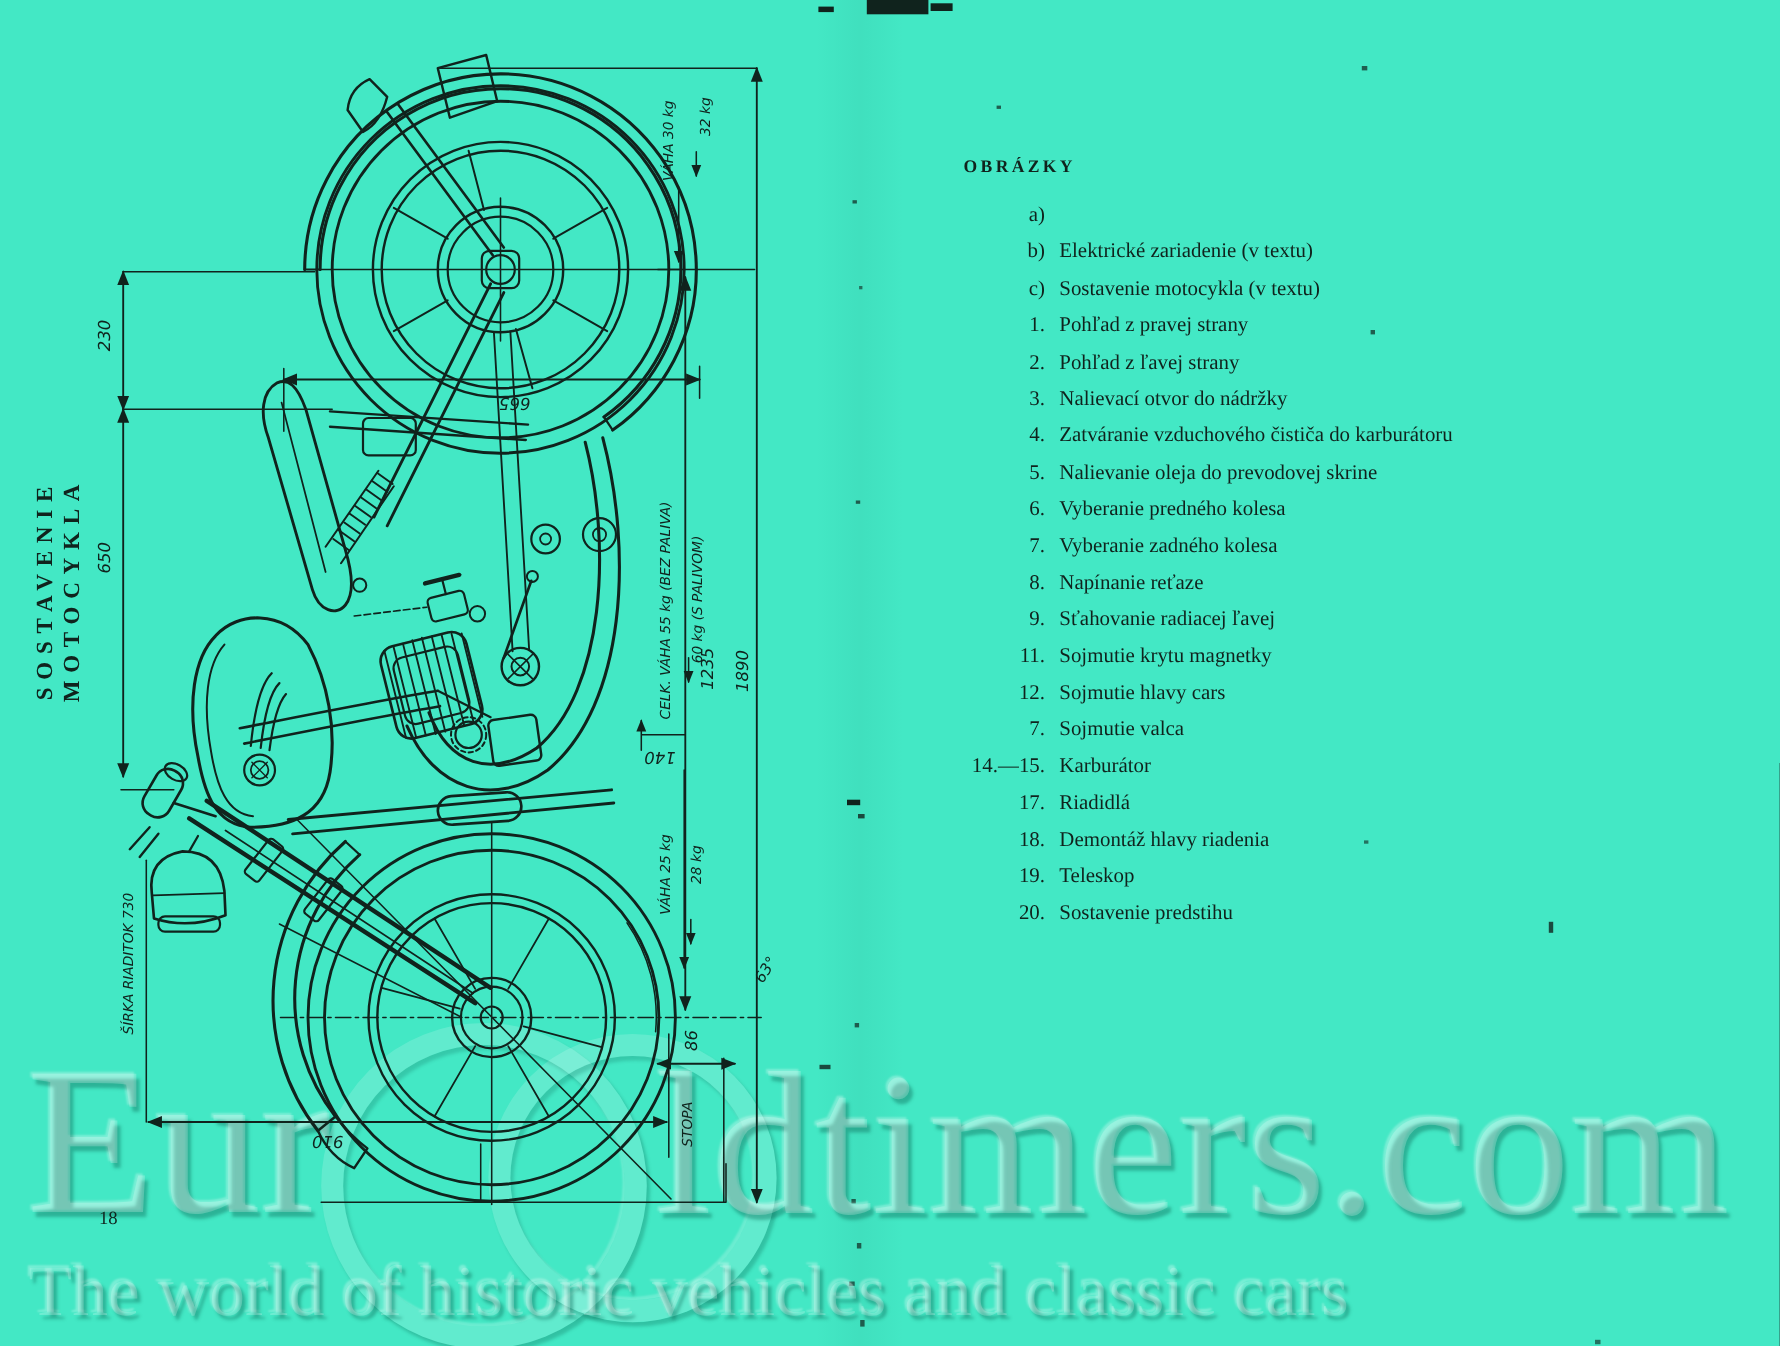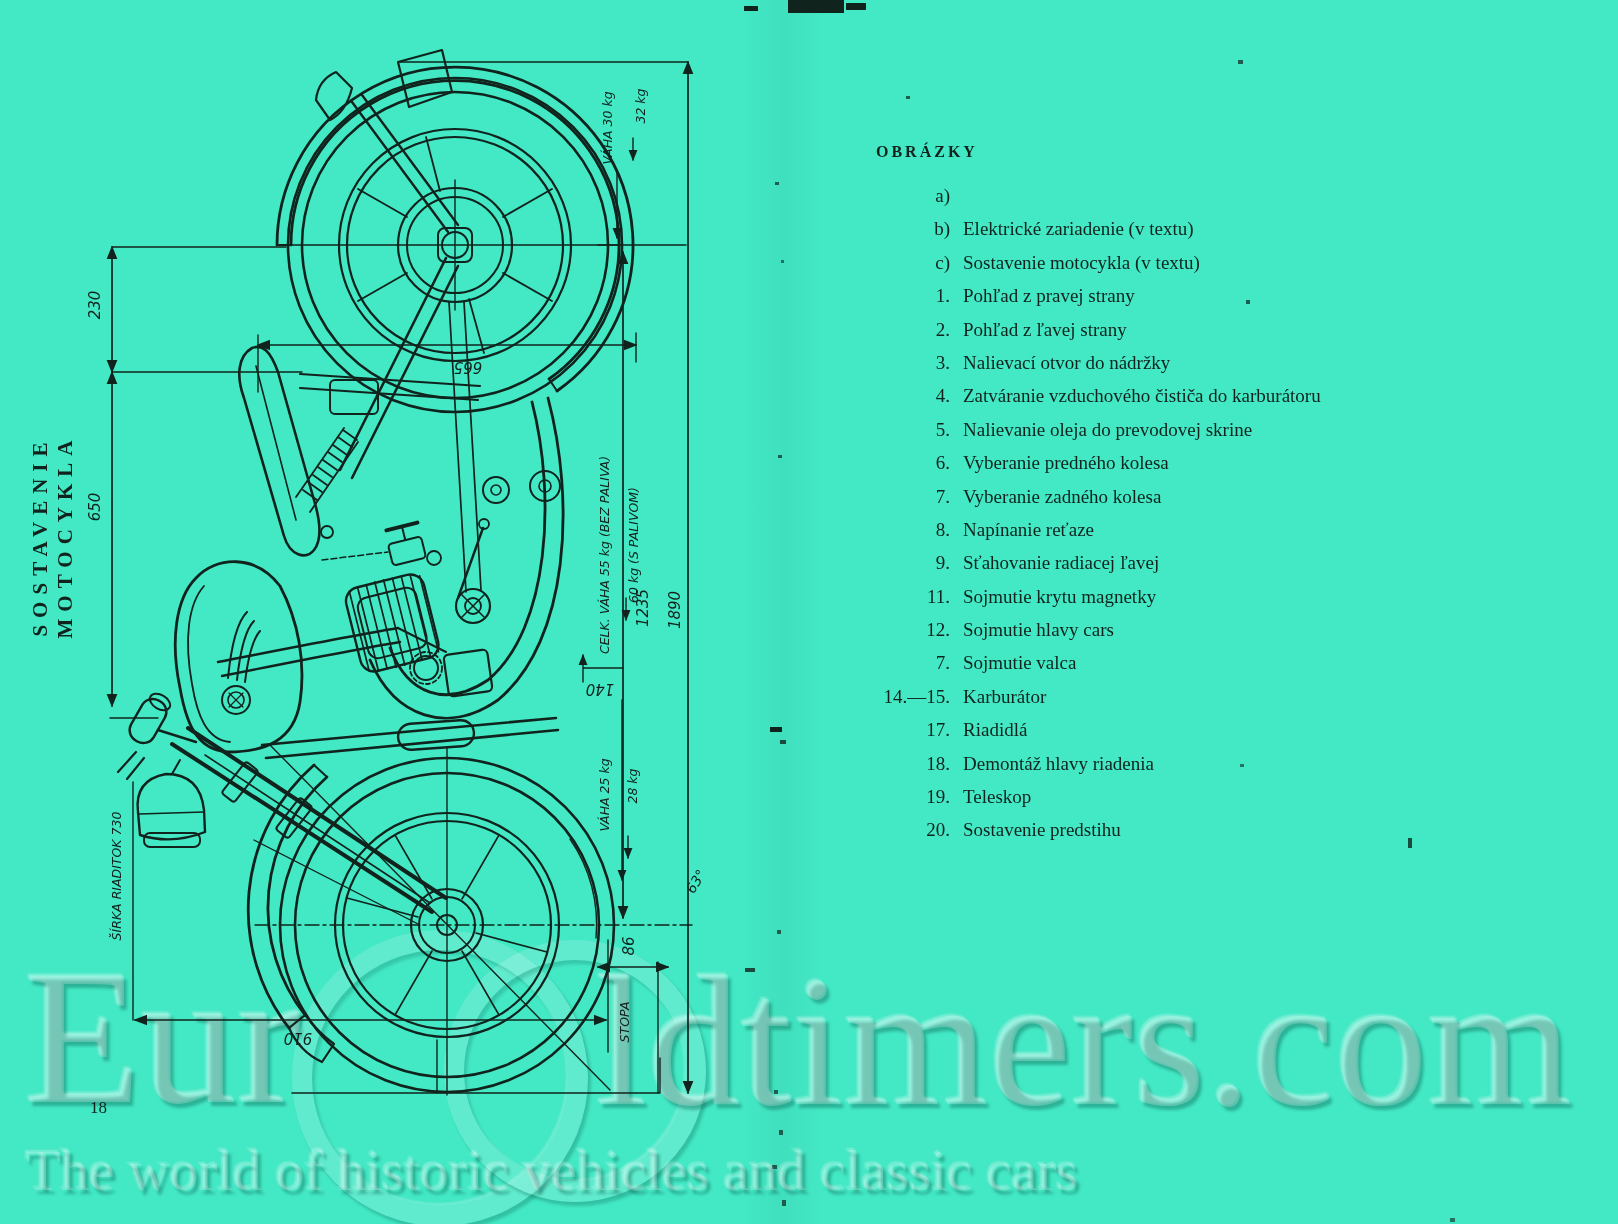--- a/index.html
+++ b/index.html
@@ -8,21 +8,21 @@
   
   .speck{position:absolute;background:#10231d;}
   #gutter-shade{position:absolute;left:742px;top:0;width:80px;height:1224px;
     background:linear-gradient(90deg,rgba(0,70,58,0) 0%,rgba(0,70,58,0.05) 50%,rgba(0,70,58,0) 100%);}
   
   .wm{position:absolute;color:rgba(255,255,255,0.22);
       text-shadow:3px 4px 3px rgba(8,92,76,0.38),-2px -2px 2px rgba(255,255,255,0.30);
       font-family:"Liberation Serif","DejaVu Serif",serif;white-space:nowrap;z-index:1;}
   #wm-prefix{left:24px;top:942px;font-size:192px;line-height:1;}
   #wm-suffix{left:596px;top:948px;font-size:186px;line-height:1;}
-  #wm-tagline{left:26px;top:1142px;font-size:57px;line-height:1;}
+  #wm-tagline{left:26px;top:1142px;font-size:65px;line-height:1;}
   .wm-ring{position:absolute;border-radius:50%;border:20px solid rgba(255,255,255,0.16);
       box-shadow:3px 4px 3px rgba(8,92,76,0.28),inset 3px 4px 3px rgba(8,92,76,0.22),inset -2px -3px 2px rgba(255,255,255,0.22);z-index:1;}
   #wm-ring-1{left:292px;top:930px;width:256px;height:256px;}
   #wm-ring-2{left:444px;top:940px;width:222px;height:222px;}
   
   #vertical-title{position:absolute;left:-158px;top:522px;width:400px;height:28px;
       transform:rotate(-90deg);font-weight:bold;font-size:21px;letter-spacing:7px;
       text-align:center;z-index:2;}
   #page-number{position:absolute;left:90px;top:1098px;font-weight:normal;font-size:17px;z-index:2;}
   #drawing-svg{position:absolute;left:0;top:0;z-index:2;}

